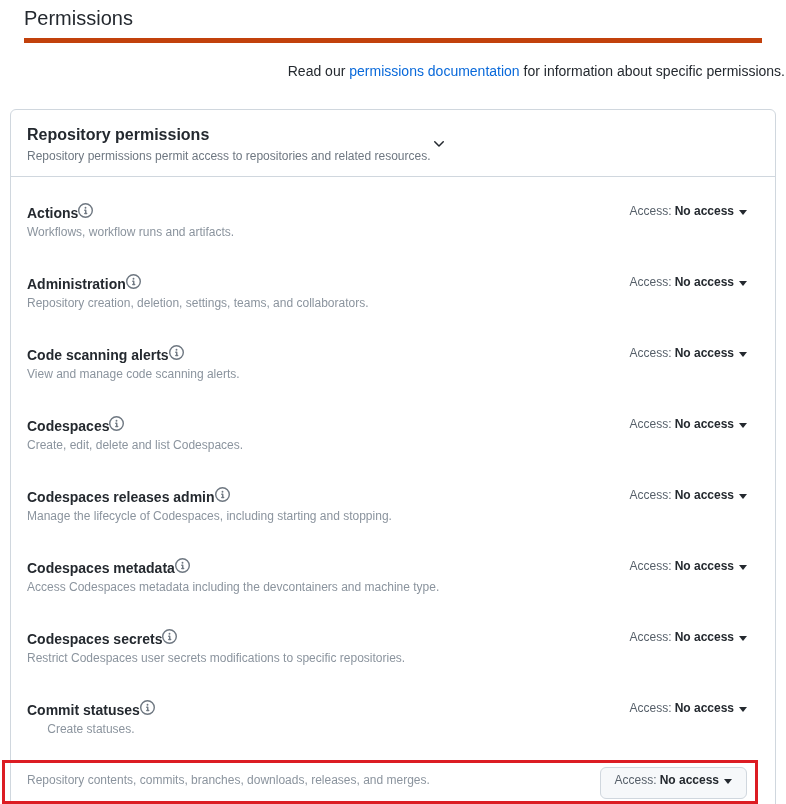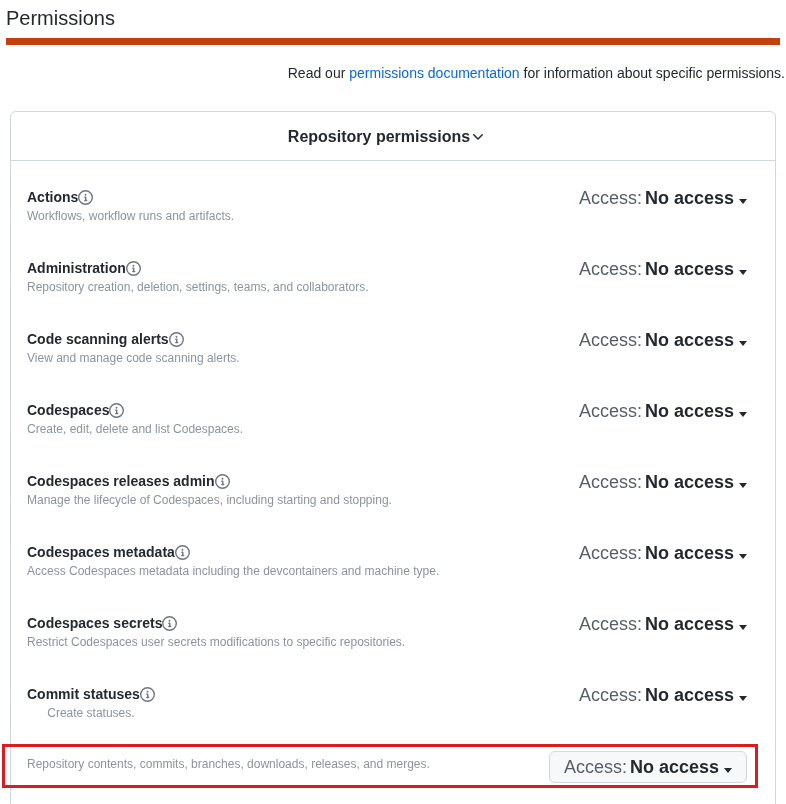--- a/index.html
+++ b/index.html
@@ -10,27 +10,27 @@
     font-size: 14px;
   }
   :root {
     --link: #0969da;
     --red: #dc1c23;
     --border: #d0d7de;
     --muted: #8b949e;
     --muted2: #57606a;
   }
   .page-title {
-    margin: 0 6px;
+    margin: 0 24px;
     padding: 6px 0 8px;
     font-size: 20px;
     font-weight: 400;
     line-height: 24px;
     color: #24292f;
-    border-bottom: 7px solid #c2410c;
+    border-bottom: 5px solid #c2410c;
   }
   .intro {
     margin: 18px 1px 28px;
     font-size: 14px;
     line-height: 20px;
     color: #24292f;
     text-align: right;
   }
   .intro a {
     color: var(--link, #0969da);
@@ -38,21 +38,21 @@
     cursor: pointer;
   }
   .card {
     margin: 0 10px;
     border: 1px solid var(--border, #d0d7de);
     border-radius: 6px;
     background: #fff;
   }
   .card-header {
     display: flex;
-    justify-content: center;
+    justify-content: flex-start;
     align-items: center;
     padding: 14px 16px 12px;
     border-bottom: 1px solid var(--border, #d0d7de);
     cursor: pointer;
   }
   .section-title {
     font-size: 16px;
     font-weight: 700;
     line-height: 22px;
     color: #24292f;
@@ -68,41 +68,41 @@
   .perm-row {
     display: flex;
     justify-content: space-between;
     align-items: flex-start;
     padding: 14px 16px 19px;
     height: 71px;
   }
   .perm-row.highlighted { position: relative; }
   .perm-title-line {
     display: flex;
-    align-items: center;
+    align-items: flex-start;
     line-height: 20px;
   }
   .perm-title {
     font-size: 14px;
     font-weight: 700;
     color: #24292f;
   }
   .info-icon { display: inline-flex; cursor: pointer; }
   .info-icon svg { width: 15px; height: 15px; fill: #6e7781; }
   .perm-desc {
     font-size: 12px;
     line-height: 18px;
     color: var(--muted, #8b949e);
     text-align: center;
   }
   .perm-access {
     white-space: nowrap;
     margin-top: 1px;
     margin-right: 12px;
-    font-size: 18px;
+    font-size: 12px;
     color: var(--muted2, #57606a);
     cursor: pointer;
     flex: none;
   }
   .access-value { font-weight: 700; color: #24292f; margin-left: 3px; }
   .caret {
     display: inline-block;
     width: 0; height: 0;
     border-left: 4px solid transparent;
     border-right: 4px solid transparent;
@@ -131,20 +131,21 @@
 <body>
 
 <h2 class="page-title">Permissions</h2>
 
 <p class="intro"><span>Read our </span><a href="#">permissions documentation</a><span> for information about specific permissions.</span></p>
 
 <div class="card">
   <div class="card-header">
     <div>
       <div class="section-title">Repository permissions</div>
+      <div class="section-subtitle">Repository permissions permit access to repositories and related resources.</div>
     </div>
     <svg class="chev" viewBox="0 0 16 16" aria-hidden="true">
       <path d="M12.78 5.22a.749.749 0 0 1 0 1.06l-4.25 4.25a.749.749 0 0 1-1.06 0L3.22 6.28a.749.749 0 1 1 1.06-1.06L8 8.939l3.72-3.72a.749.749 0 0 1 1.06 0Z"></path>
     </svg>
   </div>
   <div class="perm-list" id="perm-list">
       <div class="perm-row">
     <div class="perm-info">
       <div class="perm-title-line">
         <span class="perm-title">Actions</span>

